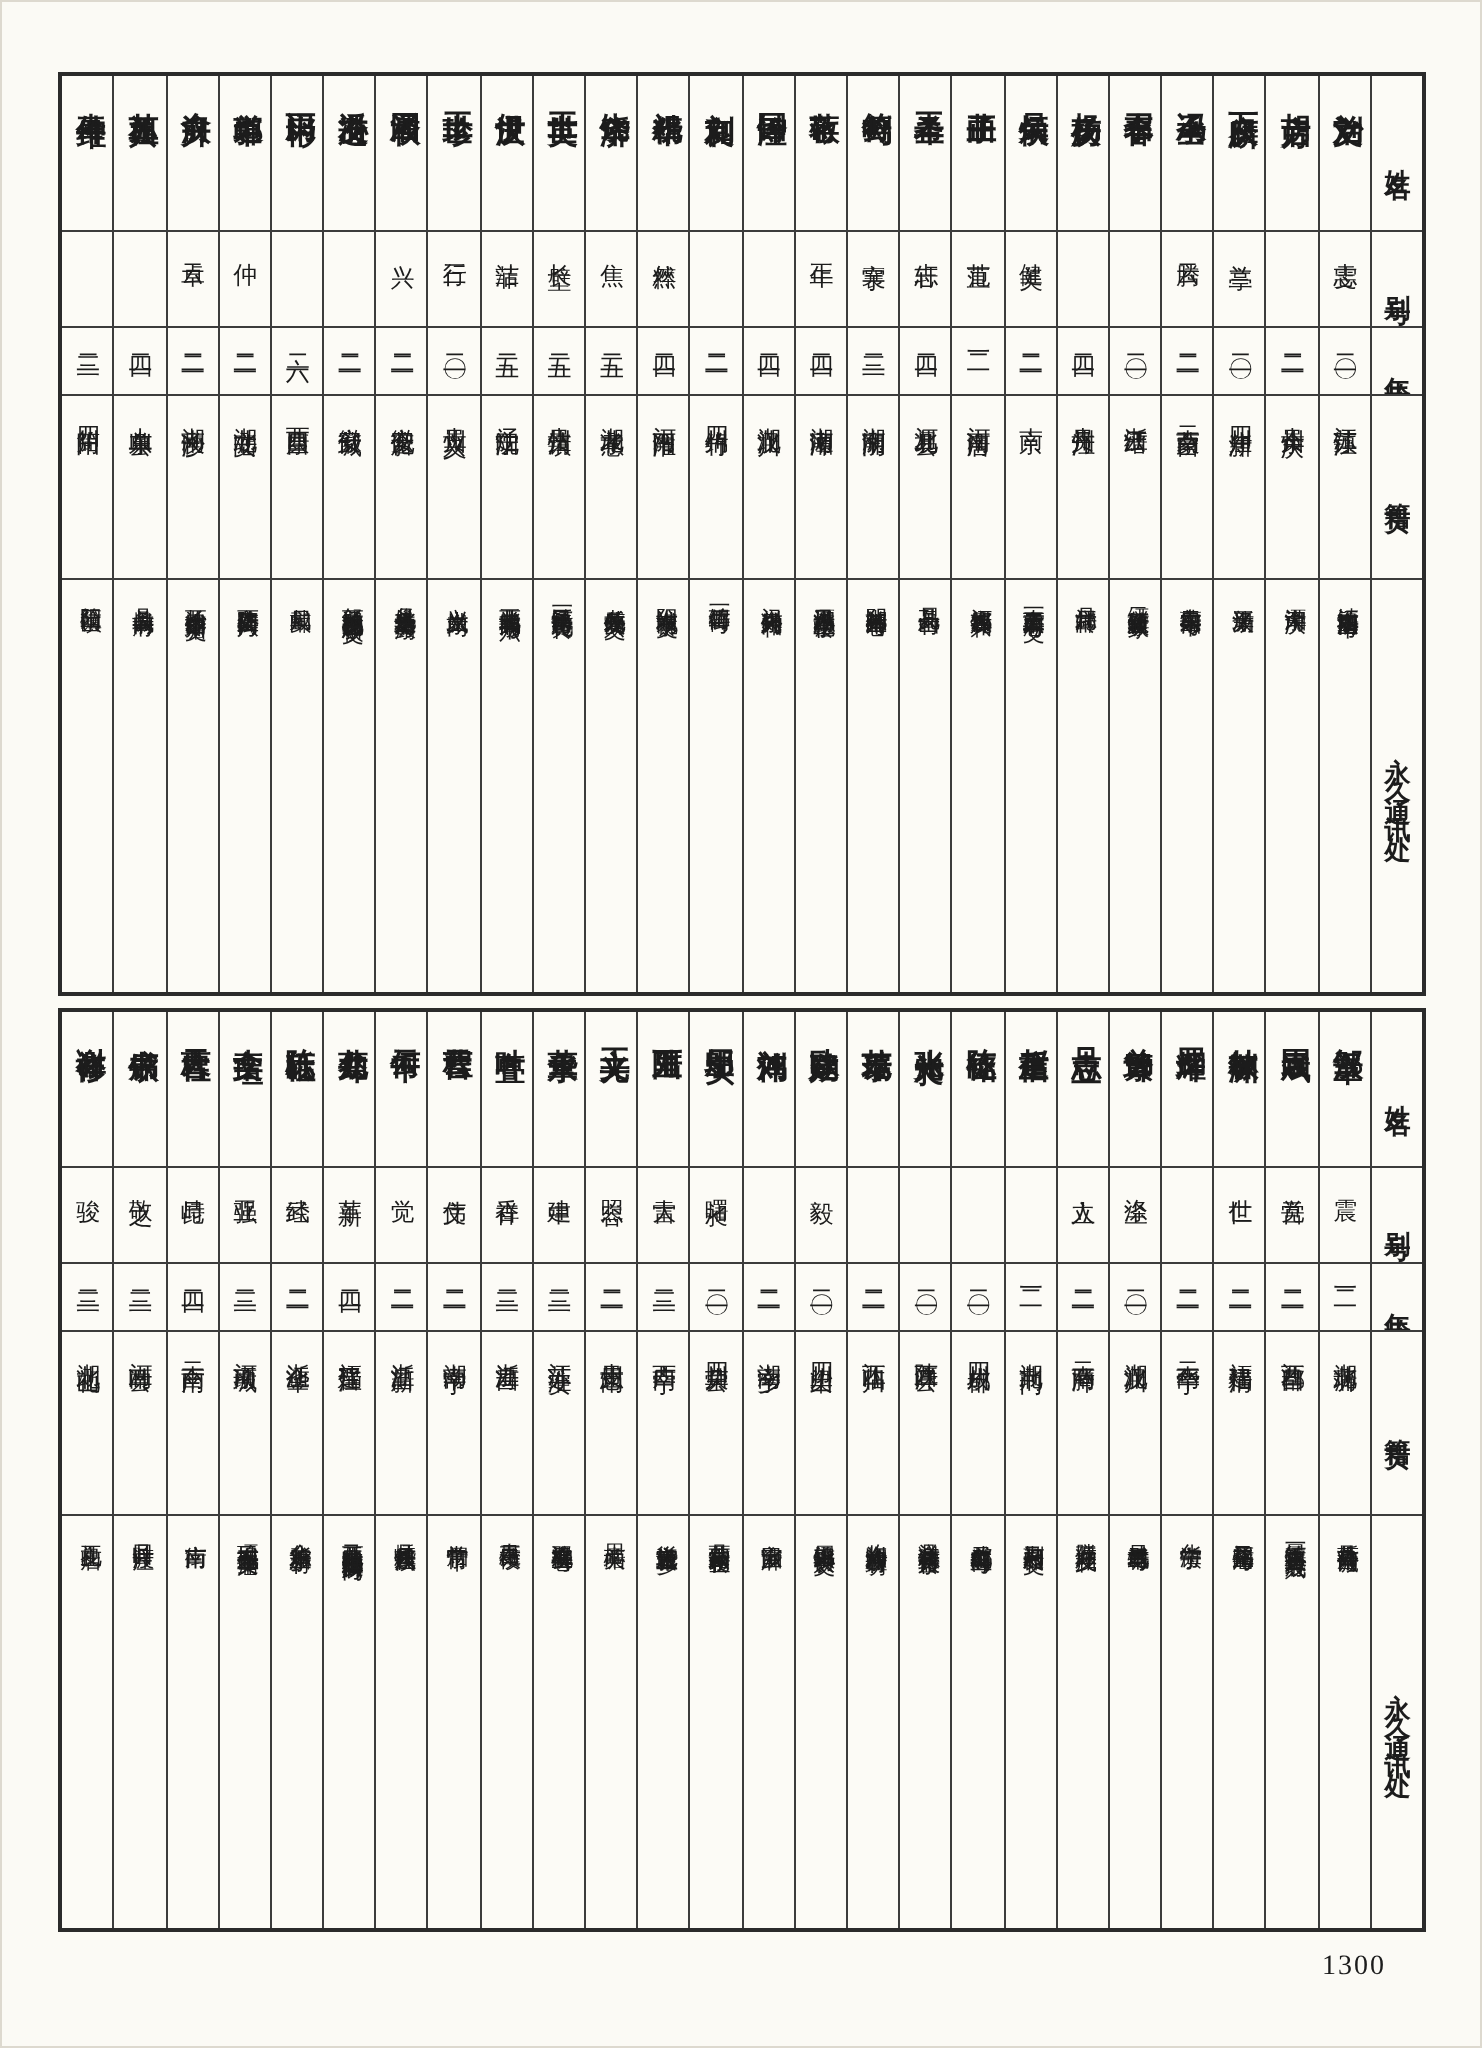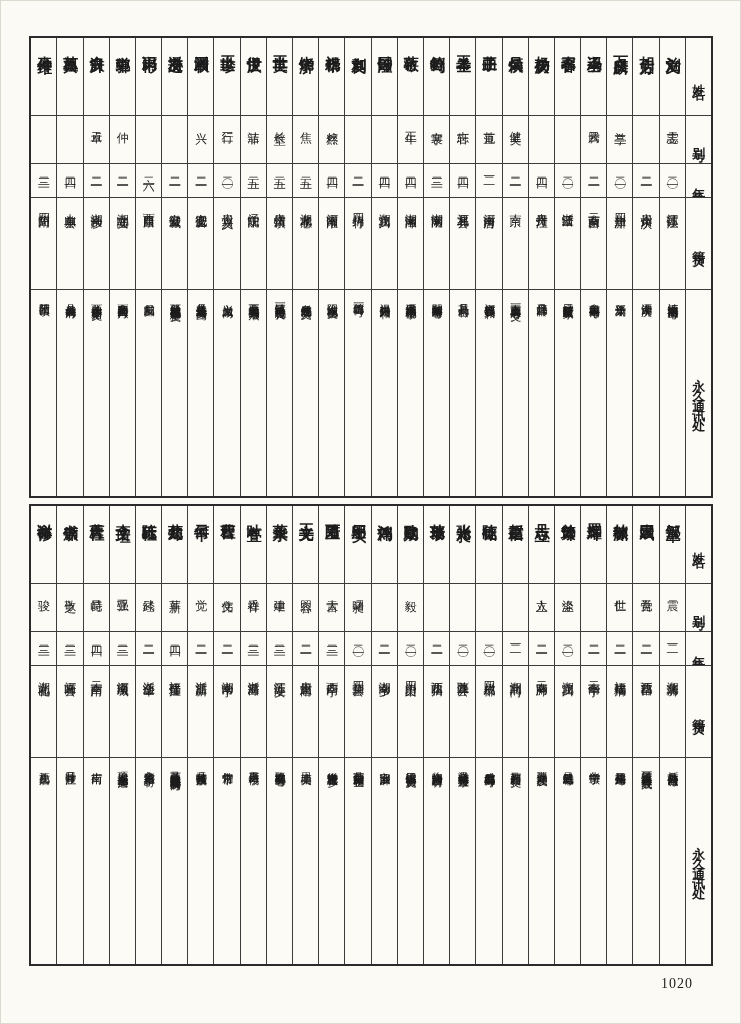--- a/index.html
+++ b/index.html
@@ -946,15 +946,15 @@
         </div>
     <div class="cell native">
           <span>湖北礼山</span>
         </div>
     <div class="cell address">
           <span>礼山夏店</span>
         </div>
   </div>
     </div>
 
-  <div class="page-number">1020</div>
+  <div class="page-number">1300</div>
 
 </div>
 
 </body></html>

